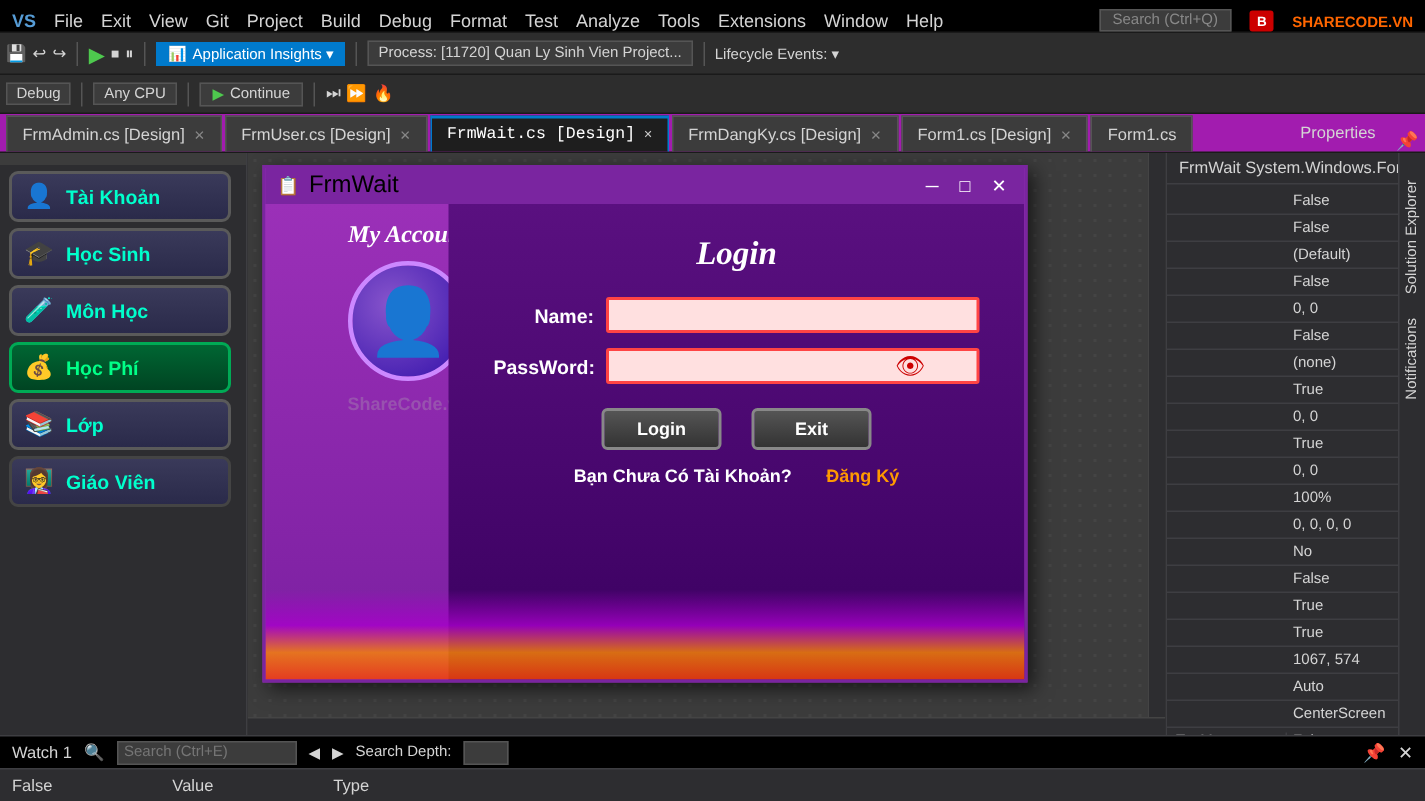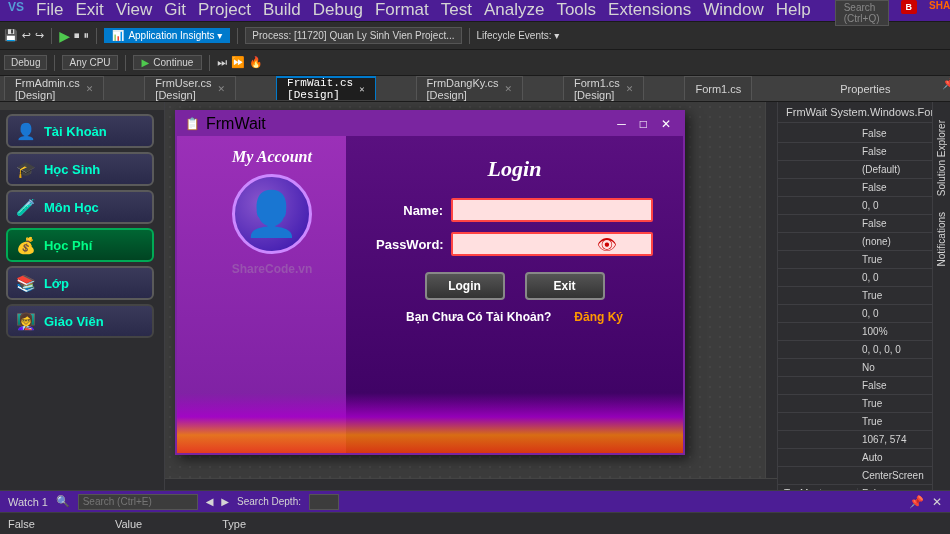--- a/index.html
+++ b/index.html
@@ -1,30 +1,30 @@
 <!DOCTYPE html>
 <html><head>
   <meta charset="utf-8">
   <style>
     * { margin: 0; padding: 0; box-sizing: border-box; }
     body { width: 950px; height: 534px; overflow: hidden; font-family: 'Segoe UI', Tahoma, Geneva, Verdana, sans-serif; background: #1e1e1e; }
 
     
     .menu-bar {
-      background: #4c1d95;
+      background: #000000;
       height: 22px;
       display: flex;
-      align-items: flex-start;
+      align-items: flex-end;
       padding: 0 8px;
       gap: 12px;
       border-bottom: 1px solid #1a1a1a;
     }
     .menu-bar span {
       color: #d4d4d4;
-      font-size: 17px;
+      font-size: 12px;
       cursor: pointer;
     }
 
     
     .toolbar {
       background: #2d2d2d;
       height: 28px;
       display: flex;
       align-items: center;
       padding: 0 4px;
@@ -56,26 +56,26 @@
       height: 26px;
       display: flex;
       align-items: center;
       padding: 0 4px;
       border-bottom: 1px solid #1a1a1a;
       gap: 4px;
     }
 
     
     .tab-bar {
-      background: #404040;
+      background: #a21caf;
       height: 26px;
       display: flex;
+      align-items: flex-end;
       border-bottom: 1px solid #1a1a1a;
       padding-left: 4px;
-      gap: 38px;
     }
     .tab {
       height: 24px;
       padding: 0 10px;
       font-size: 11px;
       color: #d4d4d4;
       background: #3c3c3c;
       border: 1px solid #555;
       border-bottom: none;
       cursor: pointer;
@@ -181,21 +181,21 @@
       writing-mode: vertical-rl;
       transform: rotate(180deg);
       font-size: 10px;
       color: #d4d4d4;
       cursor: pointer;
     }
 
     
     .bottom-bar {
       height: 22px;
-      background: #4c1d95;
+      background: #000000;
       border-top: 1px solid #3e3e42;
       display: flex;
       align-items: center;
       padding: 0 8px;
       gap: 8px;
     }
     .watch-label { color: #d4d4d4; font-size: 11px; }
     .watch-search {
       background: #3c3c3c;
       border: 1px solid #555;
@@ -265,21 +265,21 @@
       border-color: #00aa55;
       color: #00ff88;
     }
     .nav-btn .nav-icon { font-size: 16px; }
 
     
     .login-area {
       position: absolute;
       right: 0;
       top: 0;
-      width: 337px;
+      width: 384px;
       height: 100%;
       background: linear-gradient(180deg, #5a1080 0%, #3a0060 100%);
       display: flex;
       flex-direction: column;
       align-items: center;
       padding: 20px 30px;
     }
     .login-title {
       color: #ffffff;
       font-size: 22px;

